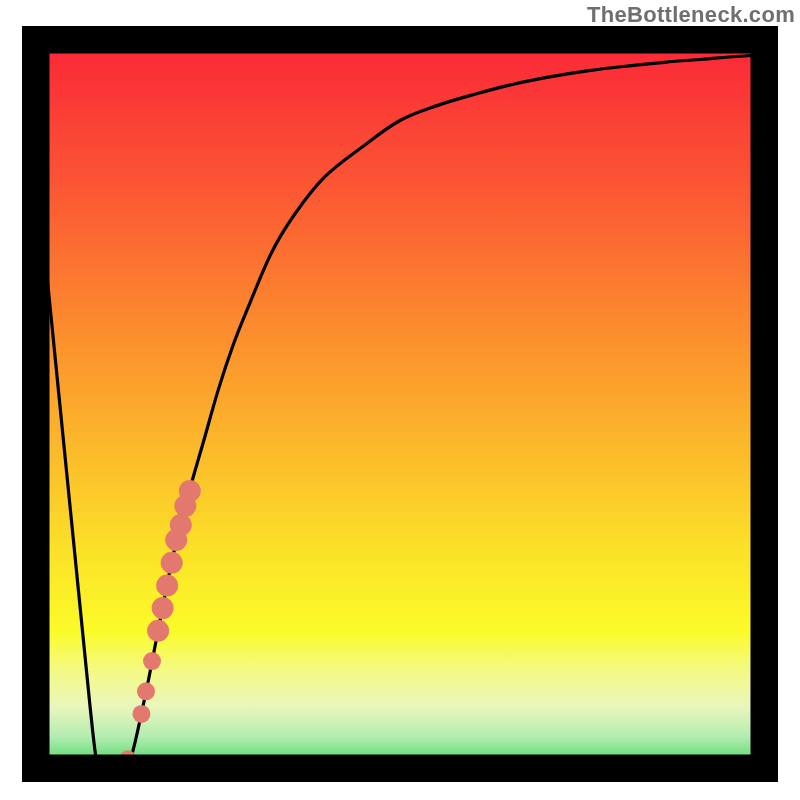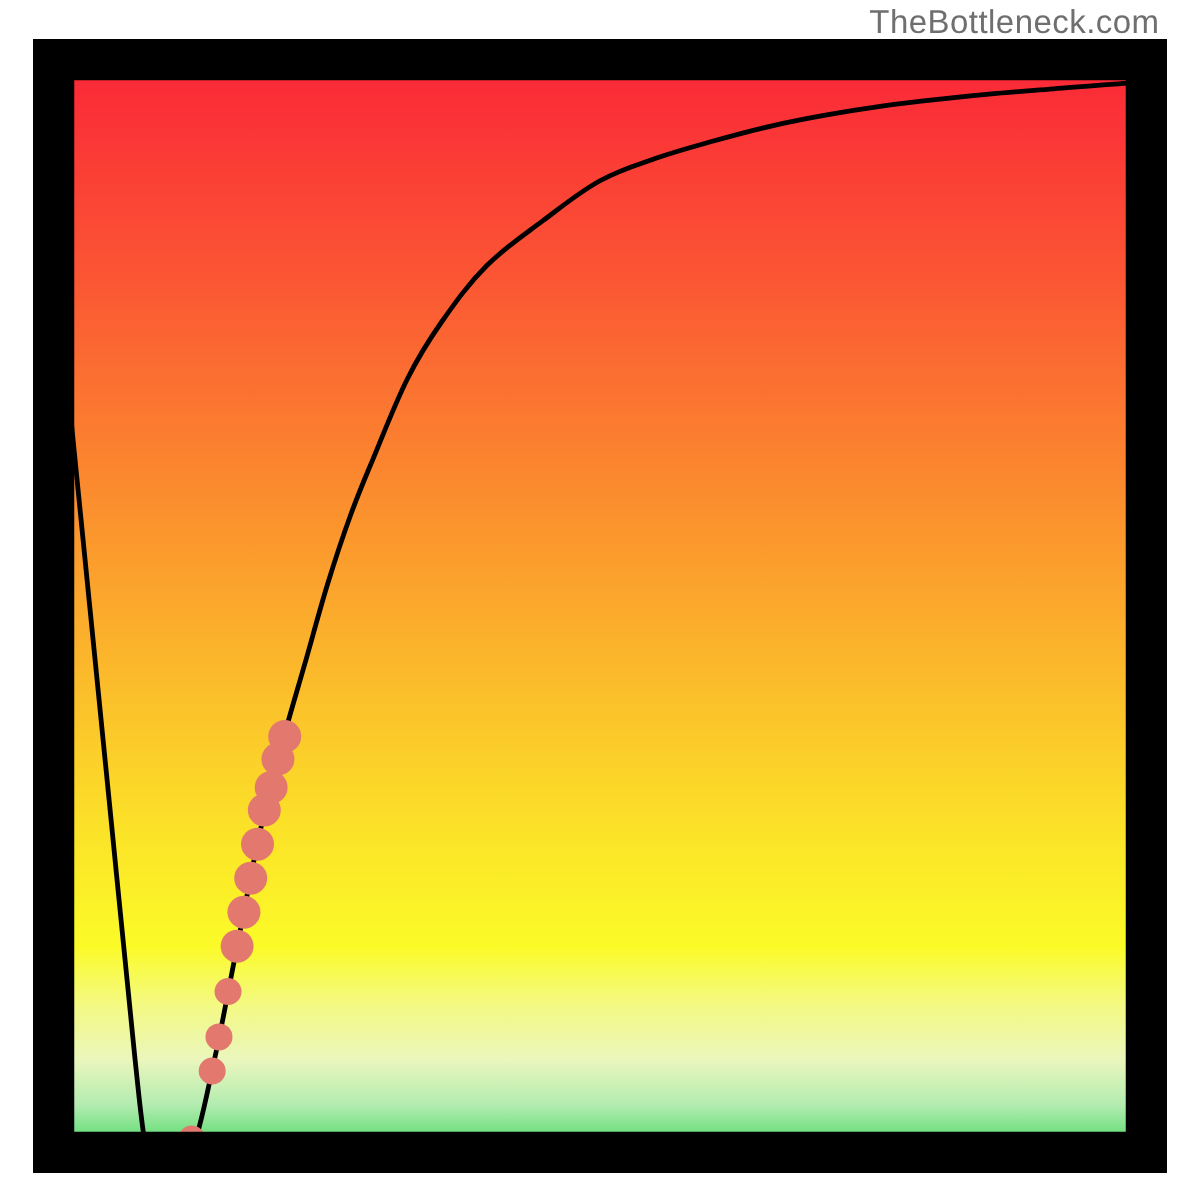--- a/index.html
+++ b/index.html
@@ -13,25 +13,25 @@
   }
   .frame {
     position: relative;
     width: 800px;
     height: 800px;
     box-sizing: border-box;
   }
   .attribution {
     position: absolute;
     top: 2px;
-    right: 27px;
+    right: 5px;
     font-size: 22px;
     color: #6f6f6f;
     letter-spacing: 0.3px;
-    font-weight: 400;
+    font-weight: 700;
     z-index: 10;
     user-select: none;
   }
   .plot {
     position: absolute;
     left: 22px;
     top: 26px;
     width: 756px;
     height: 756px;
     box-sizing: border-box;

